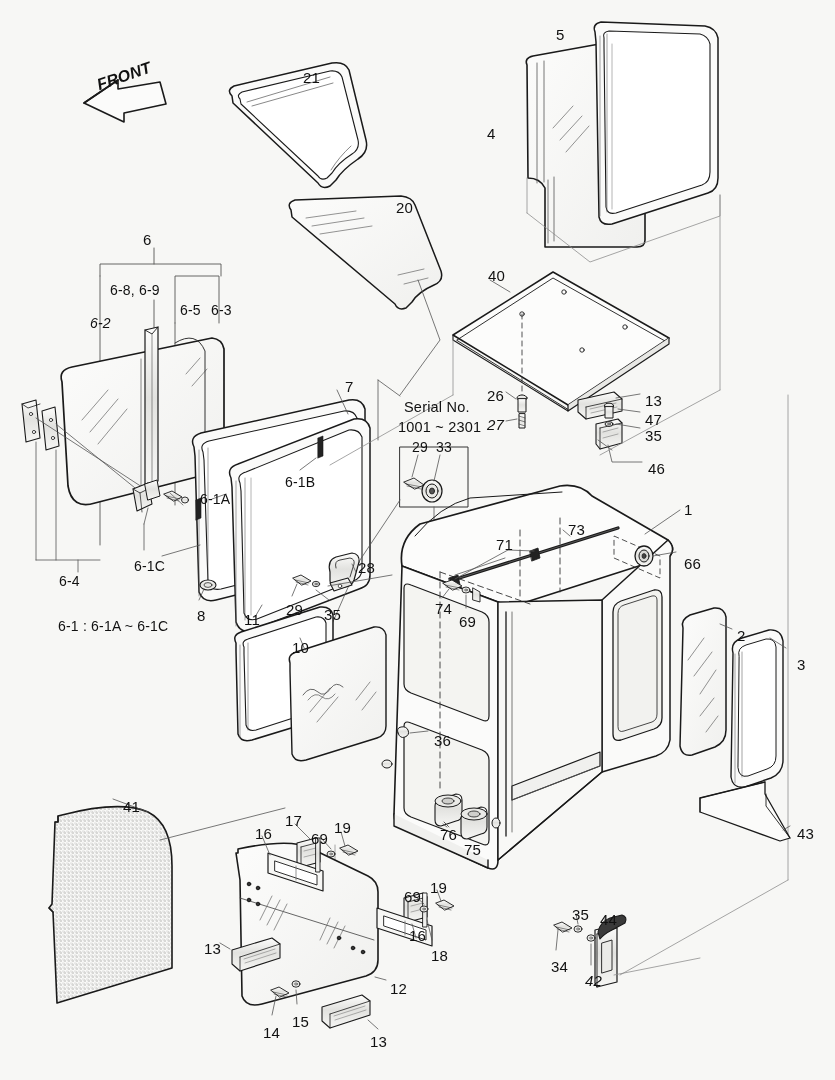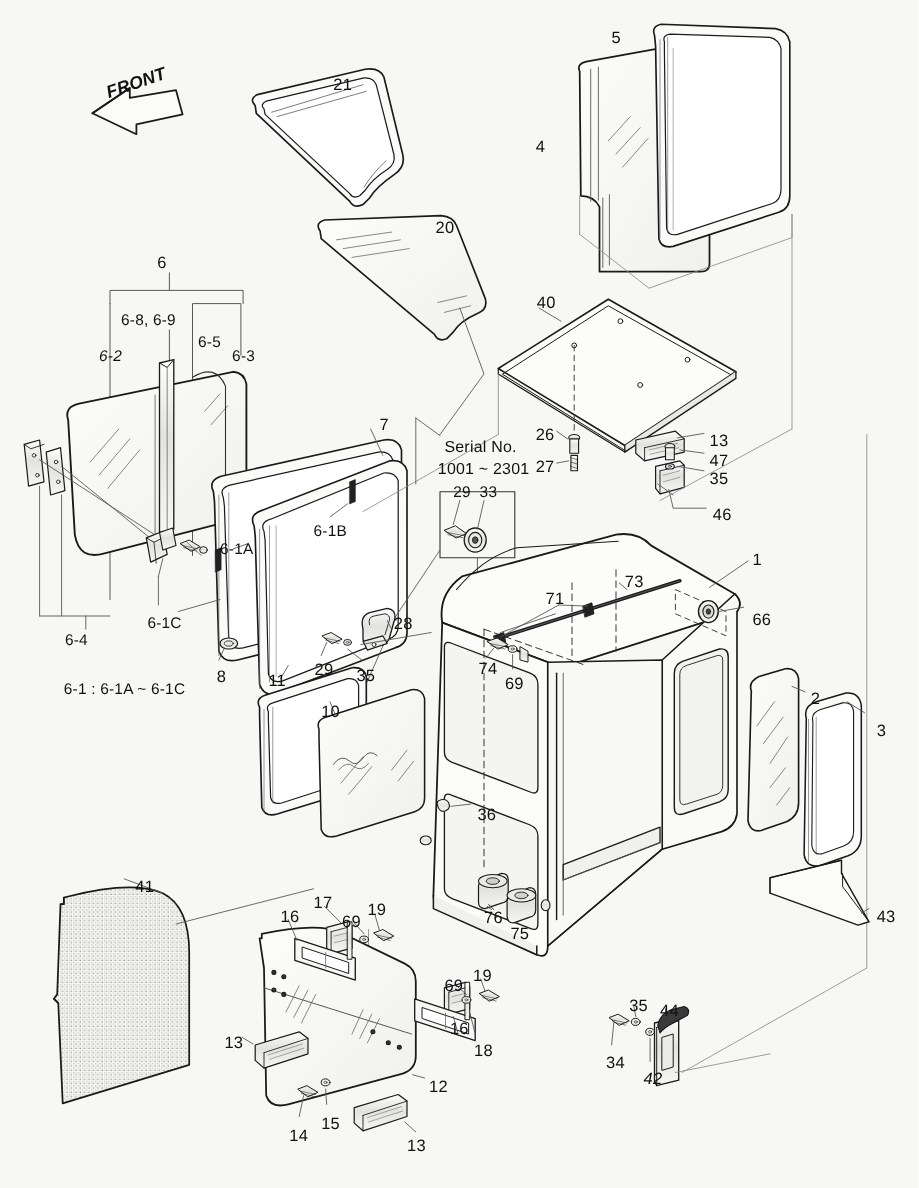--- a/index.html
+++ b/index.html
@@ -518,30 +518,30 @@
   <div class="lbl" style="left:303px;top:70px;">21</div>
   <div class="lbl" style="left:396px;top:200px;">20</div>
   <div class="lbl" style="left:556px;top:27px;">5</div>
   <div class="lbl" style="left:487px;top:126px;">4</div>
   <div class="lbl" style="left:488px;top:268px;">40</div>
 
   <div class="lbl" style="left:143px;top:232px;">6</div>
   <div class="lbl sm" style="left:110px;top:283px;">6-8, 6-9</div>
   <div class="lbl sm" style="left:90px;top:316px;font-style:italic;">6-2</div>
   <div class="lbl sm" style="left:180px;top:303px;">6-5</div>
-  <div class="lbl sm" style="left:211px;top:316px;">6-3</div>
+  <div class="lbl sm" style="left:211px;top:303px;">6-3</div>
 
   <div class="lbl" style="left:345px;top:379px;">7</div>
   <div class="lbl sm" style="left:285px;top:475px;">6-1B</div>
   <div class="lbl sm" style="left:200px;top:492px;">6-1A</div>
   <div class="lbl sm" style="left:134px;top:559px;">6-1C</div>
   <div class="lbl sm" style="left:59px;top:574px;">6-4</div>
 
   <div class="lbl" style="left:487px;top:388px;">26</div>
-  <div class="lbl" style="left:487px;top:417px;">27</div>
+  <div class="lbl" style="left:487px;top:417px;font-style:italic;">27</div>
   <div class="lbl" style="left:645px;top:393px;">13</div>
   <div class="lbl" style="left:645px;top:412px;">47</div>
   <div class="lbl" style="left:645px;top:428px;">35</div>
   <div class="lbl" style="left:648px;top:461px;">46</div>
 
   <div class="lbl note" style="left:404px;top:400px;">Serial No.</div>
   <div class="lbl note" style="left:398px;top:420px;">1001 ~ 2301</div>
   <div class="lbl sm" style="left:412px;top:440px;">29</div>
   <div class="lbl sm" style="left:436px;top:440px;">33</div>
 

